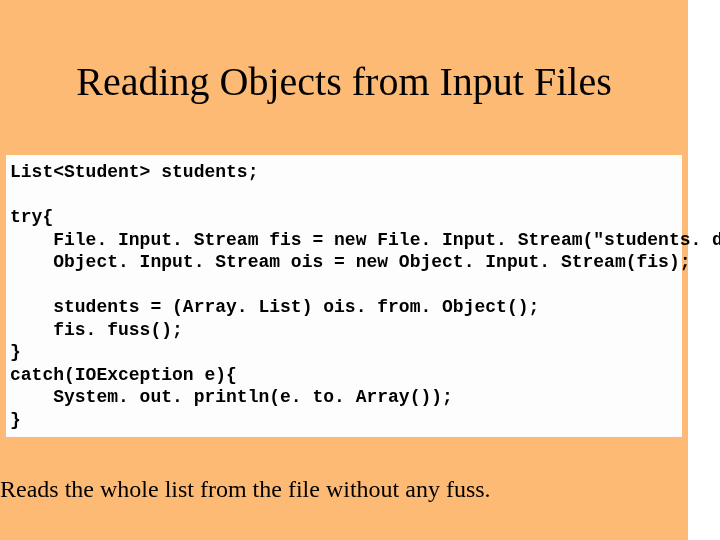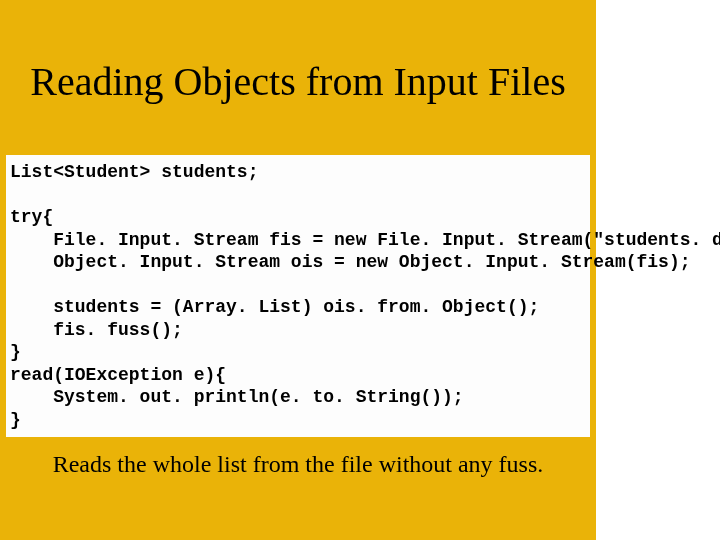--- a/index.html
+++ b/index.html
@@ -3,23 +3,23 @@
 <meta charset="utf-8">
 <style>
   html, body {
     margin: 0;
     padding: 0;
     width: 720px;
     height: 540px;
     overflow: hidden;
   }
   .slide {
-    width: 596px;
+    width: 688px;
     height: 540px;
-    background: #eab308;
+    background: #fdba74;
     position: relative;
     font-family: "Times New Roman", Times, serif;
     box-sizing: border-box;
   }
   .title {
     font-size: 40px;
     color: #000;
     text-align: center;
     padding-top: 58px;
     font-weight: normal;
@@ -35,41 +35,41 @@
     font-weight: bold;
     font-size: 18px;
     line-height: 1.25;
     color: #000;
     white-space: pre;
   }
   .caption {
     position: absolute;
     left: 0;
     right: 0;
-    top: 451px;
-    text-align: center;
+    top: 476px;
+    text-align: left;
     font-size: 24px;
     color: #000;
   }
 </style>
 </head>
 <body>
 
 <div class="slide">
 
   <div class="title">Reading Objects from Input Files</div>
 
   <div class="code-box"><span>List&lt;Student&gt; students;</span>
 <span></span>
 <span>try{</span>
 <span>    File. Input. Stream fis = new File. Input. Stream("students. dat");</span>
 <span>    Object. Input. Stream ois = new Object. Input. Stream(fis);</span>
 <span></span>
 <span>    students = (Array. List) ois. from. Object();</span>
 <span>    fis. fuss();</span>
 <span>}</span>
-<span>read(IOException e){</span>
-<span>    System. out. println(e. to. String());</span>
+<span>catch(IOException e){</span>
+<span>    System. out. println(e. to. Array());</span>
 <span>}</span></div>
 
   <div class="caption">Reads the whole list from the file without any fuss.</div>
 
 </div>
 
 </body></html>

